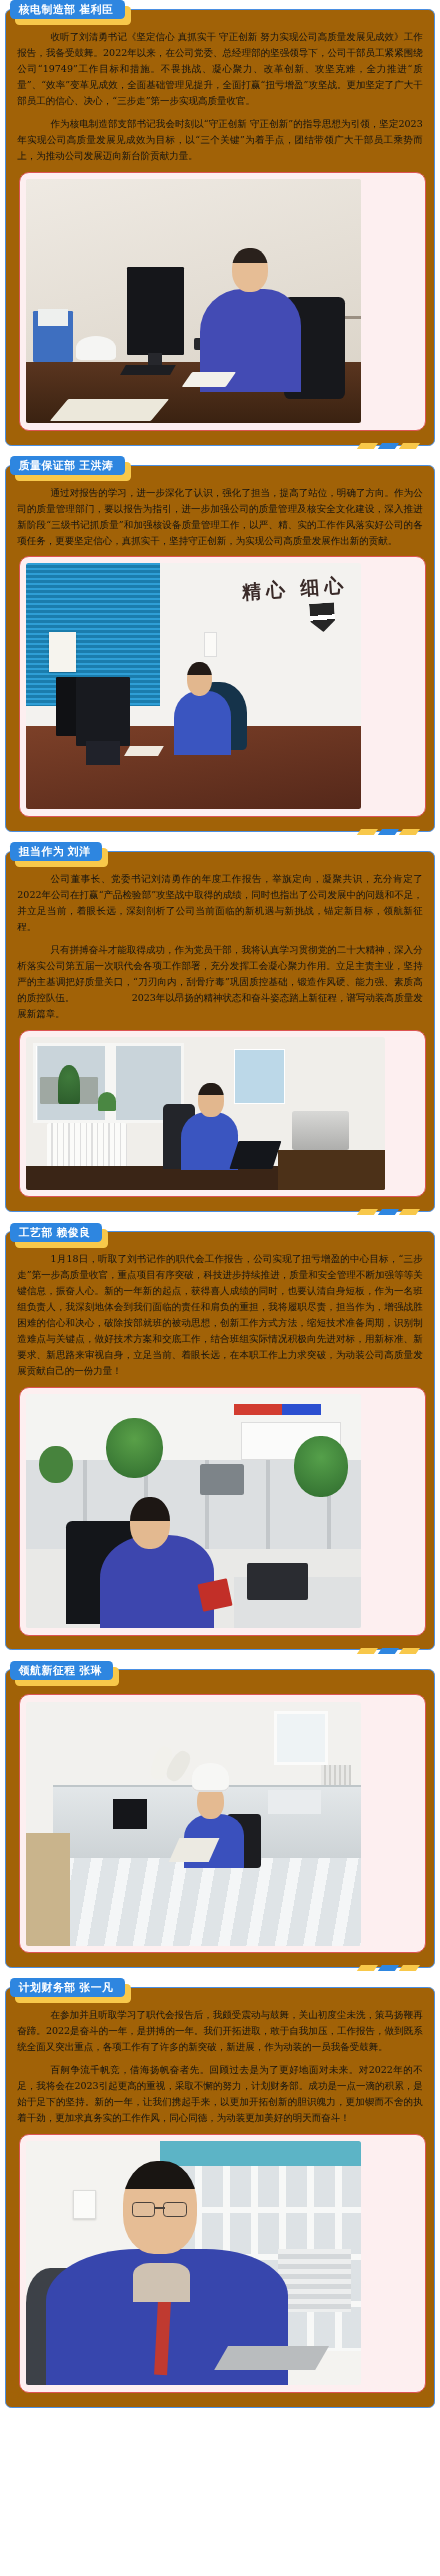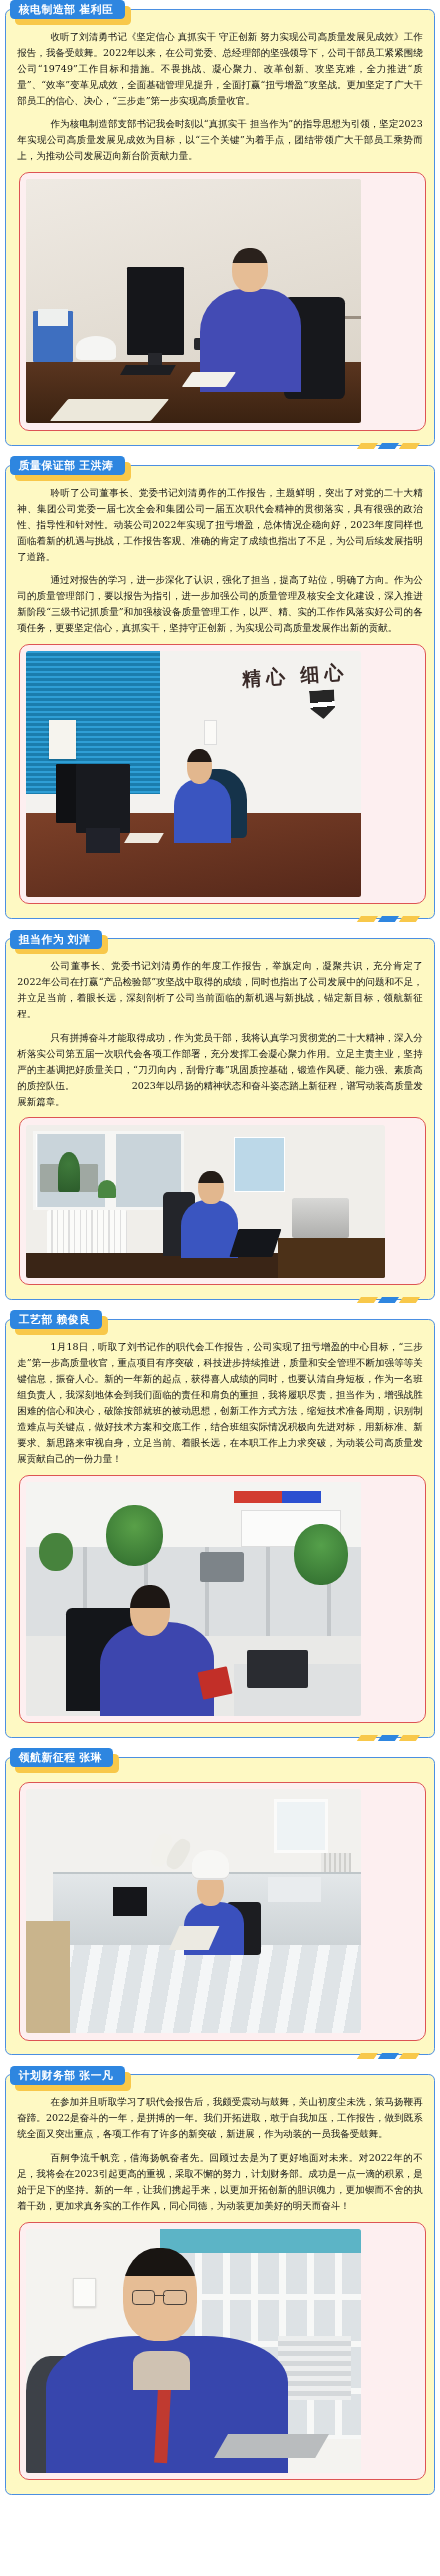--- a/index.html
+++ b/index.html
@@ -12,21 +12,21 @@
   }
   *{box-sizing:border-box;margin:0;padding:0}
   html,body{background:#ffffff}
   body{width:440px;font-family:"Liberation Sans",sans-serif}
   .page{width:440px;padding:8.9px 5px 3.8px 5px}
 
   .dept-section{
     position:relative;
     border:1.3px solid var(--border-blue);
     border-radius:6.3px;
-    background:#fef9c3;
+    background:#a16207;
     margin:0 0 19px 0;
     padding:19px 6.3px 7.6px 6.3px;
   }
   .header-wrap{position:absolute;top:-9.5px;left:3.8px;height:25px}
   .header-accent{
     position:absolute;left:5.7px;top:5.7px;width:100%;height:19px;
     background:var(--yellow);border-radius:4.4px;z-index:1;
   }
   .header-label{
     position:relative;z-index:2;display:inline-block;
@@ -79,21 +79,21 @@
 <body>
 
 <div class="page">
 
   <section class="dept-section">
     <div class="header-wrap">
       <div class="header-accent"></div>
       <div class="header-label">核电制造部  崔利臣</div>
     </div>
     <p class="body-text">收听了刘清勇书记《坚定信心 真抓实干 守正创新 努力实现公司高质量发展见成效》工作报告，我备受鼓舞。2022年以来，在公司党委、总经理部的坚强领导下，公司干部员工紧紧围绕公司“19749”工作目标和措施。不畏挑战、凝心聚力、改革创新、攻坚克难，全力推进“质量”、“效率”变革见成效，全面基础管理见提升，全面打赢“扭亏增盈”攻坚战。更加坚定了广大干部员工的信心、决心，“三步走”第一步实现高质量收官。</p>
-    <p class="body-text">作为核电制造部支部书记我会时刻以“真抓实干 担当作为”的指导思想为引领，坚定2023年实现公司高质量发展见成效为目标，以“三个关键”为着手点，团结带领广大干部员工乘势而上，为推动公司发展迈向新台阶贡献力量。</p>
+    <p class="body-text">作为核电制造部支部书记我会时刻以“守正创新 守正创新”的指导思想为引领，坚定2023年实现公司高质量发展见成效为目标，以“三个关键”为着手点，团结带领广大干部员工乘势而上，为推动公司发展迈向新台阶贡献力量。</p>
     <div class="photo-frame">
       <div class="photo" style="height:244px">
         <div class="ph" style="inset:0;background:linear-gradient(165deg,#efeae3,#d8d1c5)"></div>
         <div class="ph" style="left:55%;top:56%;width:45%;height:2.5px;background:#9a8f82"></div>
         <div class="ph" style="left:0;bottom:0;width:100%;height:25%;background:linear-gradient(#5a351f,#3a2211)"></div>
         <div class="ph" style="left:10%;bottom:1%;width:30%;height:9%;background:#ece8db;transform:skewX(-40deg);border-radius:1.3px"></div>
         <div class="ph" style="left:2%;bottom:25%;width:12%;height:21%;background:#3e6fc0;border-radius:1.3px"></div>
         <div class="ph" style="left:3.5%;bottom:40%;width:9%;height:7%;background:#eef0ee"></div>
         <div class="ph" style="left:15%;bottom:26%;width:12%;height:10%;background:#f5f5f3;border-radius:50% 50% 14% 14%"></div>
         <div class="ph" style="left:30%;bottom:28%;width:17%;height:36%;background:#15161a;border-radius:1.3px"></div>
@@ -111,21 +111,20 @@
       <span class="dash-b"></span>
       <span class="dash-y"></span>
     </div>
   </section>
 
   <section class="dept-section">
     <div class="header-wrap">
       <div class="header-accent"></div>
       <div class="header-label">质量保证部  王洪涛</div>
     </div>
-    <p class="body-text">聆听了公司董事长、党委书记刘清勇作的工作报告，主题鲜明，突出了对党的二十大精神、集团公司党委一届七次全会和集团公司一届五次职代会精神的贯彻落实，具有很强的政治性、指导性和针对性。动装公司2022年实现了扭亏增盈，总体情况企稳向好，2023年度同样也面临着新的机遇与挑战，工作报告客观、准确的肯定了成绩也指出了不足，为公司后续发展指明了道路。</p>
     <p class="body-text">通过对报告的学习，进一步深化了认识，强化了担当，提高了站位，明确了方向。作为公司的质量管理部门，要以报告为指引，进一步加强公司的质量管理及核安全文化建设，深入推进新阶段“三级书记抓质量”和加强核设备质量管理工作，以严、精、实的工作作风落实好公司的各项任务，更要坚定信心，真抓实干，坚持守正创新，为实现公司高质量发展作出新的贡献。</p>
     <div class="photo-frame">
       <div class="photo" style="height:246px;background:#f3f2ef">
         <div class="ph" style="left:0;top:0;width:40%;height:58%;background:repeating-linear-gradient(180deg,#2f9fd6 0 2.5px,#1b7dad 2.5px 5px)"></div>
         <div class="ph" style="left:7%;top:28%;width:8%;height:16%;background:#f6f4ee;box-shadow:0 1.3px 1.9px rgba(0,0,0,.2)"></div>
         <div class="wall-slogan">精心 细心</div>
         <div class="shield"></div>
         <div class="ph" style="left:53%;top:28%;width:4%;height:10%;background:#fbfaf7;border:0.6px solid #ddd"></div>
         <div class="ph" style="left:0;bottom:0;width:100%;height:34%;background:linear-gradient(170deg,#7c4028,#55281a)"></div>
         <div class="ph" style="left:9%;bottom:30%;width:14%;height:24%;background:#101114;border-radius:1.3px"></div>

